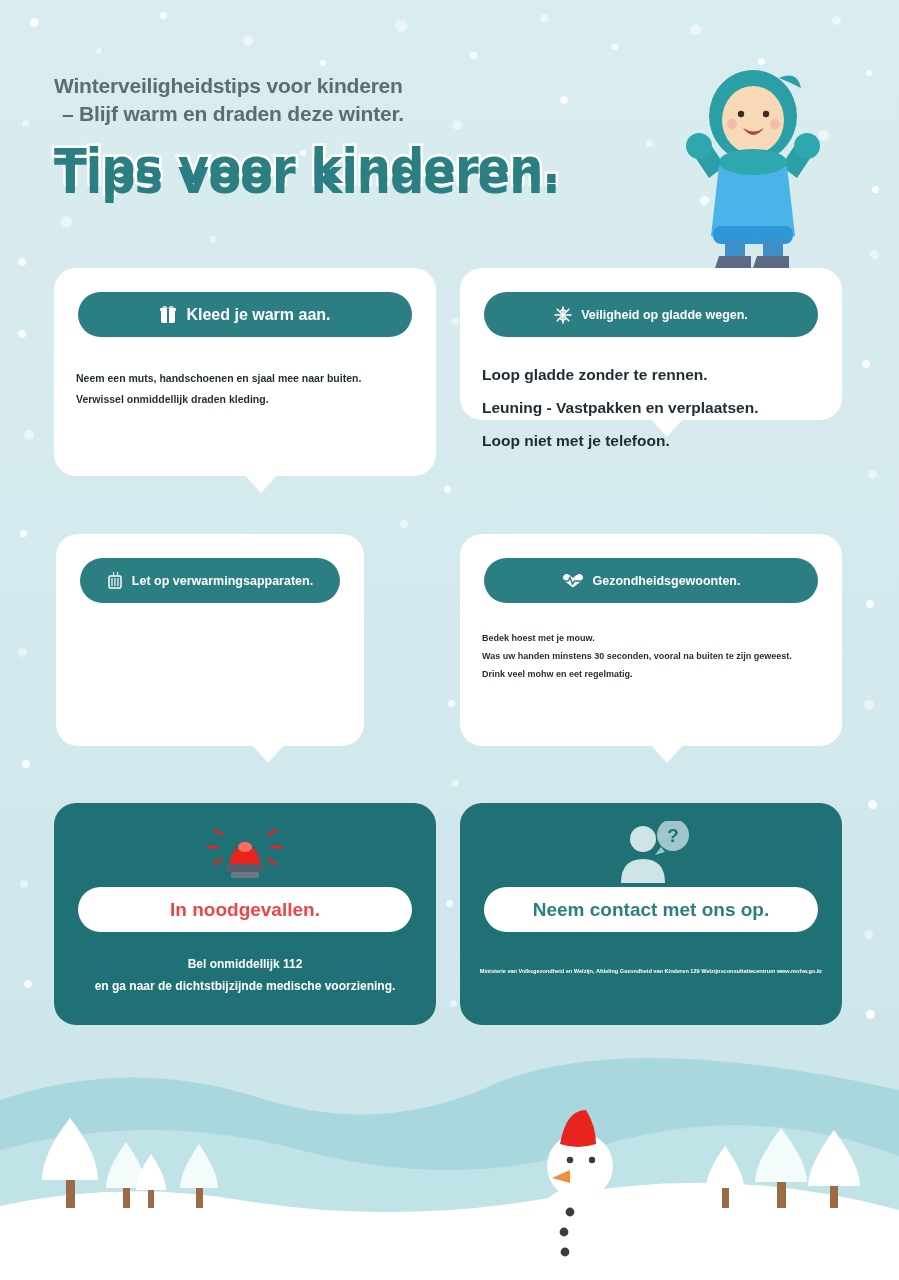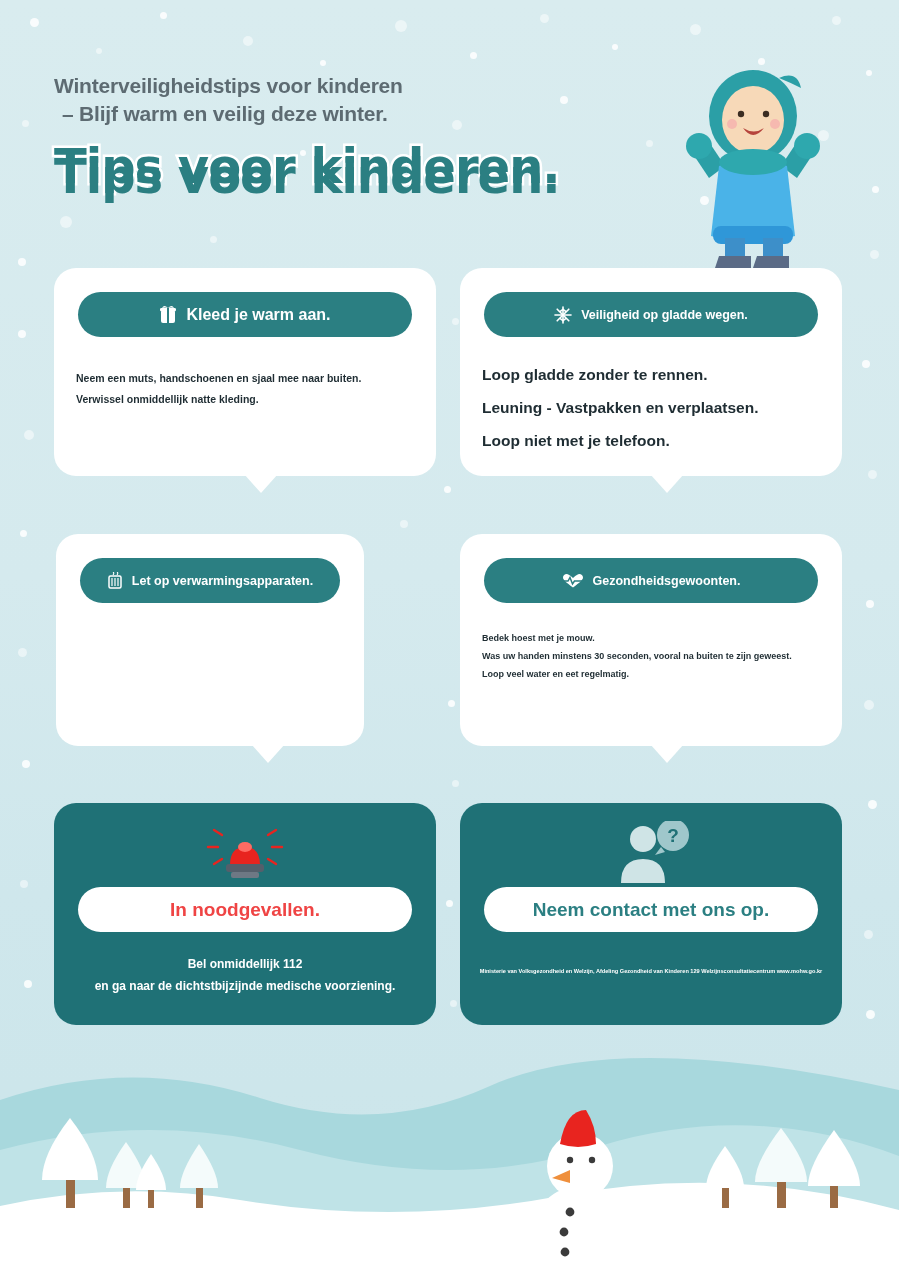--- a/index.html
+++ b/index.html
@@ -132,21 +132,21 @@
   <div class="snow dim" style="left:20px;top:880px;width:8px;height:8px;"></div>
   <div class="snow" style="left:446px;top:900px;width:7px;height:7px;"></div>
   <div class="snow dim" style="left:864px;top:930px;width:9px;height:9px;"></div>
   <div class="snow" style="left:24px;top:980px;width:8px;height:8px;"></div>
   <div class="snow dim" style="left:450px;top:1000px;width:7px;height:7px;"></div>
   <div class="snow" style="left:866px;top:1010px;width:9px;height:9px;"></div>
 </div>
 
 <div class="header">
   <div class="head-line">Winterveiligheidstips voor kinderen</div>
-  <div class="head-line second">– Blijf warm en veilig deze winter.</div>
+  <div class="head-line second">– Blijf warm en draden deze winter.</div>
   <div class="big-title-wrap">
     <div class="big-title">Tips voor kinderen.</div>
     <div class="big-title fill">Tips voor kinderen.</div>
   </div>
 </div>
 
 <div class="kid">
   <svg width="150" height="215" viewBox="0 0 150 215">
 
     <path d="M30 120 L14 96 L30 84 L46 108 Z" fill="#2b9fa6"></path>
@@ -186,26 +186,26 @@
         <rect x="1" y="3" width="16" height="3.4" rx="1.4" fill="#ffffff"></rect>
         <rect x="8" y="3" width="2" height="15" fill="#2b7f82"></rect>
         <path d="M9 3 q-4 -4 -6 0 q3 -1 6 0 z" fill="#ffffff"></path>
         <path d="M9 3 q4 -4 6 0 q-3 -1 -6 0 z" fill="#ffffff"></path>
       </svg>
     </span>
     <span class="pill-label" style="font-size:16px;">Kleed je warm aan.</span>
   </div>
   <div class="body-text t-small" style="top:100px;">
     <div>Neem een muts, handschoenen en sjaal mee naar buiten.</div>
-    <div>Verwissel onmiddellijk natte kleding.</div>
+    <div>Verwissel onmiddellijk draden kleding.</div>
   </div>
   <div class="tail" style="left:190px;"></div>
 </div>
 
-<div class="card" style="left:460px;top:268px;width:382px;height:208px;">
+<div class="card" style="left:460px;top:268px;width:382px;height:152px;">
   <div class="pill">
     <span class="pill-icon">
       <svg width="18" height="18" viewBox="0 0 18 18">
         <g stroke="#ffffff" stroke-width="1.6" stroke-linecap="round">
           <line x1="9" y1="1" x2="9" y2="17"></line>
           <line x1="1" y1="9" x2="17" y2="9"></line>
           <line x1="3.2" y1="3.2" x2="14.8" y2="14.8"></line>
           <line x1="14.8" y1="3.2" x2="3.2" y2="14.8"></line>
           <line x1="9" y1="3.4" x2="6.6" y2="5.2"></line>
             <line x1="9" y1="3.4" x2="11.4" y2="5.2"></line>
@@ -247,21 +247,21 @@
       <svg width="22" height="16" viewBox="0 0 22 16">
         <path d="M11 14.5 C4 9.5 1 7 1 4.6 C1 2.3 2.8 1 4.6 1 C6.2 1 7.6 2 11 5 C14.4 2 15.8 1 17.4 1 C19.2 1 21 2.3 21 4.6 C21 7 18 9.5 11 14.5 Z" fill="#ffffff"></path>
         <polyline points="1.5,8 6,8 8,4.5 10.5,11 12.5,8 20.5,8" fill="none" stroke="#2b7f82" stroke-width="1.5"></polyline>
       </svg>
     </span>
     <span class="pill-label" style="font-size:12.5px;">Gezondheidsgewoonten.</span>
   </div>
   <div class="body-text t-tiny" style="top:95px;">
     <div>Bedek hoest met je mouw.</div>
     <div>Was uw handen minstens 30 seconden, vooral na buiten te zijn geweest.</div>
-    <div>Loop veel water en eet regelmatig.</div>
+    <div>Drink veel mohw en eet regelmatig.</div>
   </div>
   <div class="tail" style="left:190px;"></div>
 </div>
 
 <div class="card teal" style="left:54px;top:803px;width:382px;height:222px;">
   <div style="position:absolute;left:0;right:0;top:18px;display:flex;justify-content:center;">
     <svg width="82" height="62" viewBox="0 0 82 62">
       <g stroke="#e8241f" stroke-width="2.4" stroke-linecap="round">
         <line x1="18" y1="14" x2="10" y2="9"></line>
         <line x1="14" y1="26" x2="4" y2="26"></line>

